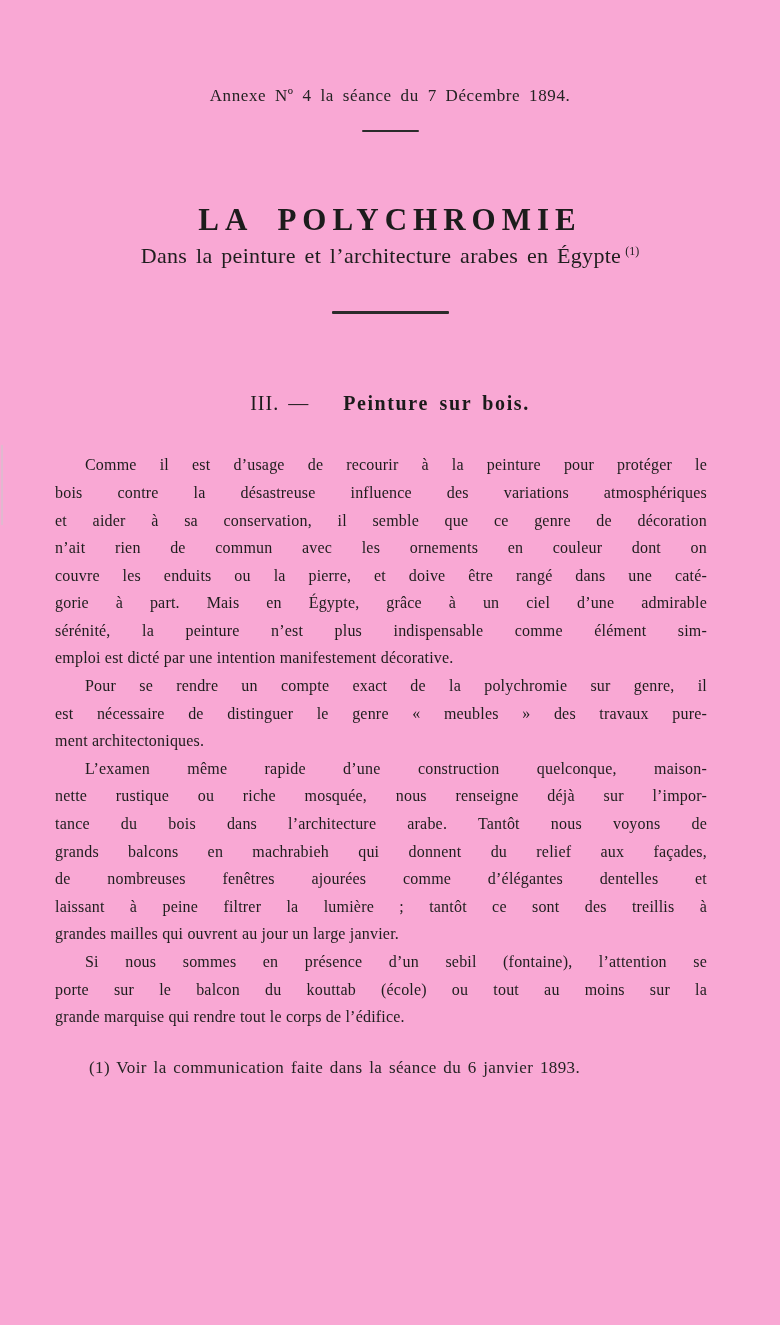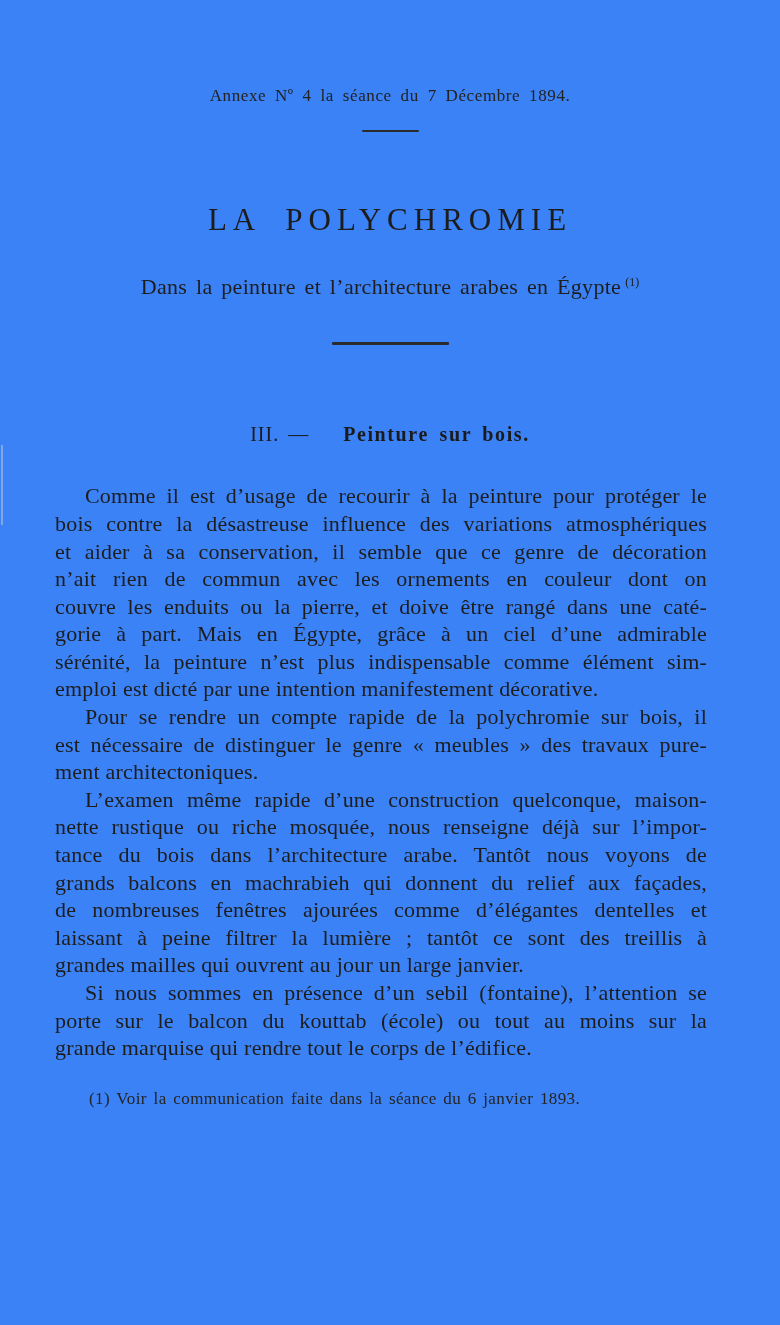--- a/index.html
+++ b/index.html
@@ -2,21 +2,21 @@
 <html><head>
 <meta charset="utf-8">
 <style>
   html, body { margin: 0; padding: 0; background: #fdfdfc; }
   .page {
     position: relative;
     width: 780px;
     height: 1325px;
     box-sizing: border-box;
     padding-top: 86px;
-    background: #3b82f6;
+    background: #f9a8d4;
     color: #1f1f1f;
     font-family: "Liberation Serif", serif;
     overflow: hidden;
   }
   h1, h2, h3, p, div { margin: 0; padding: 0; }
 
   .annex {
     text-align: center;
     font-size: 17px;
     line-height: 20px;
@@ -31,27 +31,26 @@
   .rule-short {
     width: 57px;
     height: 2px;
     margin: 24px auto 0 auto;
   }
   .title {
     margin-top: 70px;
     text-align: center;
     font-size: 31px;
     line-height: 36px;
-    font-weight: normal;
+    font-weight: bold;
     letter-spacing: 6px;
     word-spacing: 12px;
     color: #1c1c1c;
   }
   .subtitle {
-    margin-top: 31px;
     text-align: center;
     font-size: 22px;
     line-height: 27px;
     font-weight: normal;
     letter-spacing: 0.3px;
     word-spacing: 3px;
     color: #1e1e1e;
   }
   .subtitle sup {
     font-size: 12px;
@@ -72,21 +71,21 @@
     font-weight: normal;
     color: #1b1b1b;
   }
   .sec-num { letter-spacing: 1px; font-family: Liberation Serif, serif; }
   .sec-dash { margin: 0 9px; }
   .sec-title { font-weight: bold; letter-spacing: 1.6px; word-spacing: 4px; margin-left: 26px; }
 
   .body-text {
     margin: 35px auto 0 55px;
     width: 652px;
-    font-size: 22px;
+    font-size: 16px;
     letter-spacing: 0.2px;
     color: #1d1d1d;
   }
   .line {
     height: 27.6px;
     line-height: 27.6px;
     overflow: hidden;
     text-align: justify;
   }
   .line::after {
@@ -148,21 +147,21 @@
       <div class="line">bois contre la désastreuse influence des variations atmosphériques</div>
       <div class="line">et aider à sa conservation, il semble que ce genre de décoration</div>
       <div class="line">n’ait rien de commun avec les ornements en couleur dont on</div>
       <div class="line">couvre les enduits ou la pierre, et doive être rangé dans une caté-</div>
       <div class="line">gorie à part. Mais en Égypte, grâce à un ciel d’une admirable</div>
       <div class="line">sérénité, la peinture n’est plus indispensable comme élément sim-</div>
       <div class="line last">emploi est dicté par une intention manifestement décorative.</div>
     </div>
 
     <div class="para">
-      <div class="line indent">Pour se rendre un compte rapide de la polychromie sur bois, il</div>
+      <div class="line indent">Pour se rendre un compte exact de la polychromie sur genre, il</div>
       <div class="line">est nécessaire de distinguer le genre « meubles » des travaux pure-</div>
       <div class="line last">ment architectoniques.</div>
     </div>
 
     <div class="para">
       <div class="line indent">L’examen même rapide d’une construction quelconque, maison-</div>
       <div class="line">nette rustique ou riche mosquée, nous renseigne déjà sur l’impor-</div>
       <div class="line">tance du bois dans l’architecture arabe. Tantôt nous voyons de</div>
       <div class="line">grands balcons en machrabieh qui donnent du relief aux façades,</div>
       <div class="line">de nombreuses fenêtres ajourées comme d’élégantes dentelles et</div>

